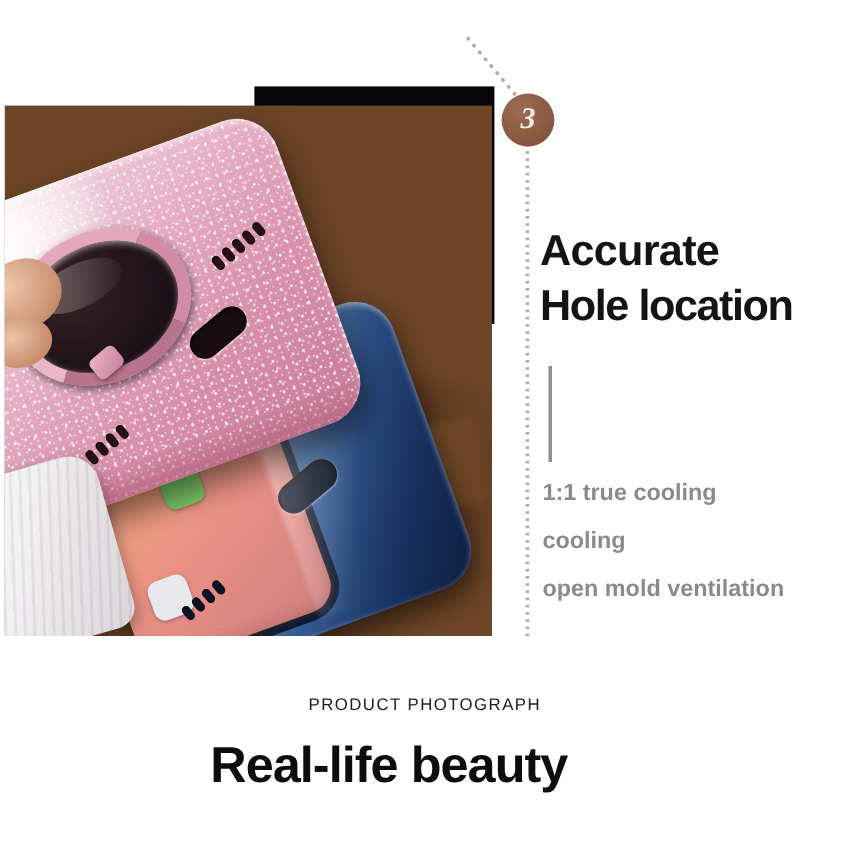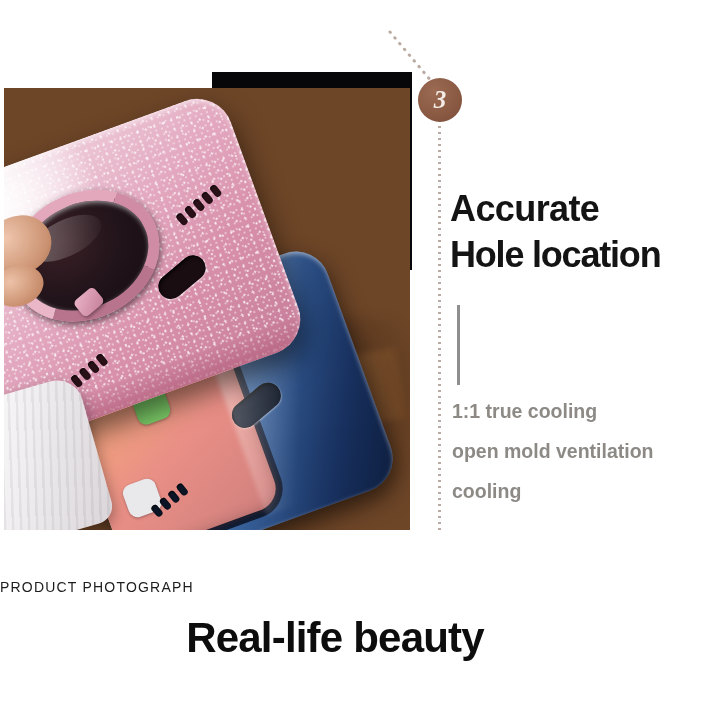--- a/index.html
+++ b/index.html
@@ -394,38 +394,38 @@
     line-height: 2.05;
     color: #8d8a86;
   }
 
   
   .caption-kicker {
     position: absolute;
     left: 0;
     top: 579px;
     width: 708px;
+    text-align: center;
     font-size: 14px;
     font-weight: 400;
     letter-spacing: 1.2px;
     color: #1d1d1d;
     z-index: 5;
   }
   .caption-title {
     position: absolute;
     left: 0;
     top: 614px;
     width: 648px;
     text-align: center;
     font-size: 42px;
     font-weight: 700;
     letter-spacing: -.8px;
     color: #0d0d0d;
     z-index: 5;
-    padding-left: 11px;
   }
 </style>
 </head>
 <body>
 
 <div id="canvas">
 
   <div class="frame-block"></div>
 
   <div class="photo">
@@ -499,20 +499,20 @@
 
   <div class="headline">
     <div class="l1">Accurate</div>
     <div class="l2">Hole location</div>
   </div>
 
   <div class="rule"></div>
 
   <div class="body-copy">
     <div>1:1 true cooling</div>
+    <div>cooling</div>
     <div>open mold ventilation</div>
-    <div>cooling</div>
   </div>
 
   <div class="caption-kicker">PRODUCT PHOTOGRAPH</div>
   <div class="caption-title">Real-life beauty</div>
 
 </div>
 
 </body></html>

